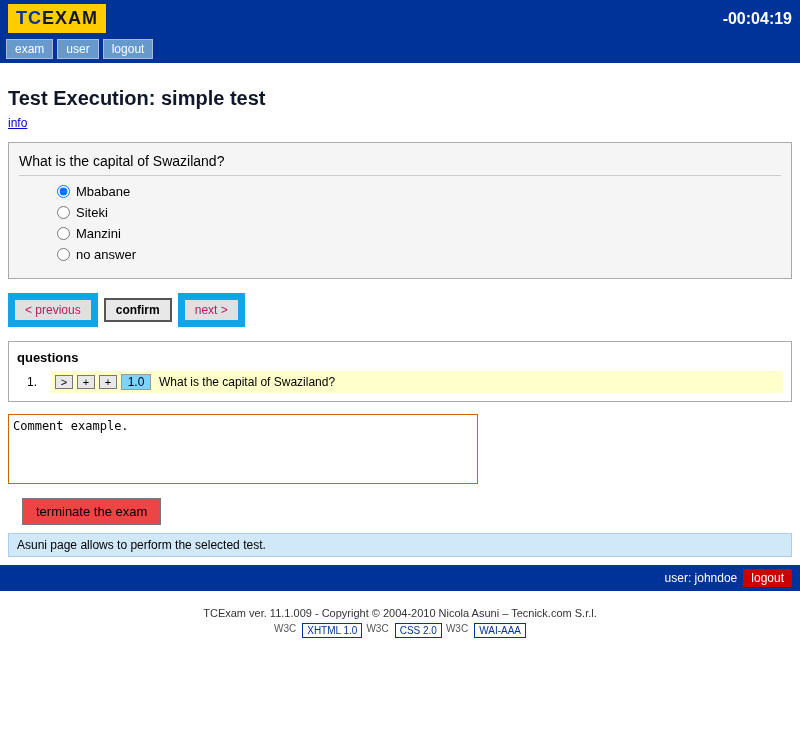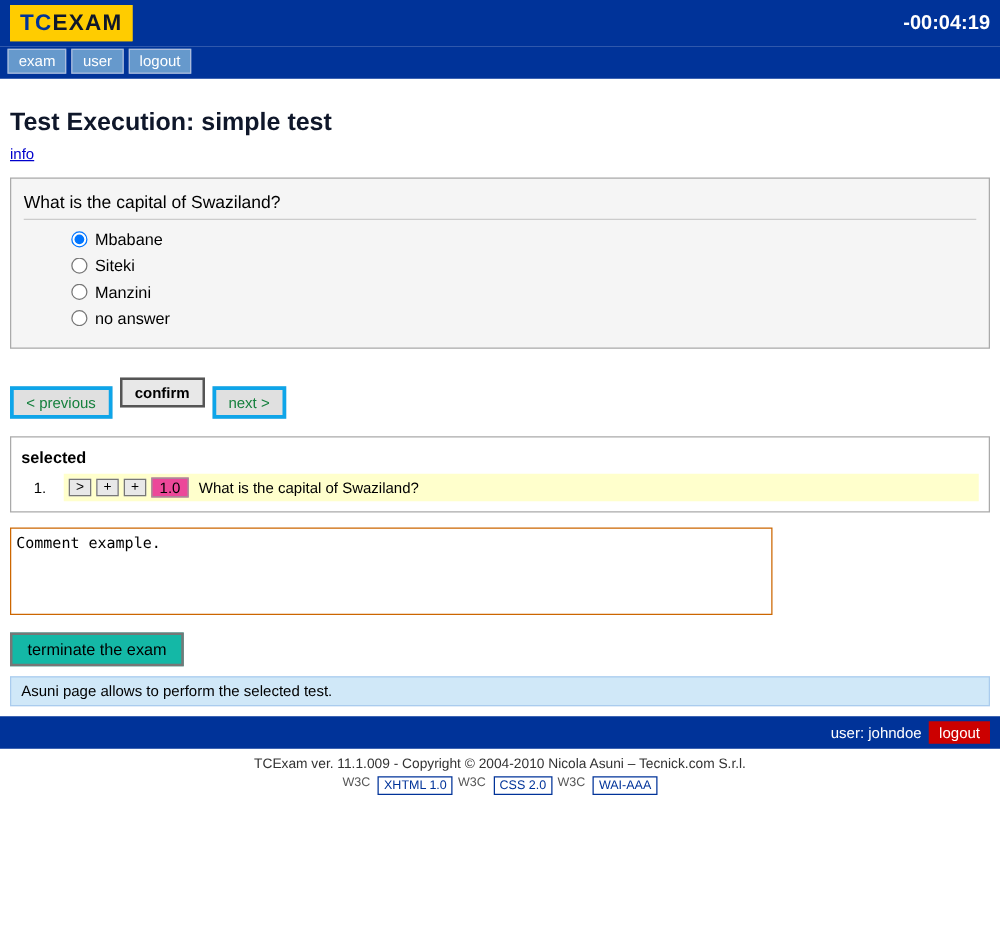--- a/index.html
+++ b/index.html
@@ -25,51 +25,51 @@
     
     #question-box { border: 1px solid #aaa; margin: 6px 8px; padding: 10px; background: #f5f5f5; }
     #question-text { font-size: 14px; font-weight: normal; margin-bottom: 8px; padding-bottom: 6px; border-bottom: 1px solid #ccc; }
     #answers { padding-left: 20px; }
     #answers ol { padding-left: 18px; }
     #answers ol li { margin: 6px 0; display: flex; align-items: center; gap: 6px; list-style-type: decimal; }
     #answers ol li input[type=radio] { margin: 0; }
 
     
     #nav-buttons { padding: 8px; display: flex; gap: 6px; align-items: center; }
-    .nav-btn { padding: 3px 10px; font-size: 12px; background: #e0e0e0; border: 3px solid #0ea5e9; cursor: pointer; color: #15803d; margin-top: 16px; }
+    .nav-btn { padding: 3px 10px; font-size: 12px; background: #e0e0e0; border: 7px solid #0ea5e9; cursor: pointer; color: #be185d; }
     .confirm-btn { padding: 3px 10px; font-size: 12px; background: #e8e8e8; border: 2px solid #555; cursor: pointer; font-weight: bold; color: #000; }
 
     
     #questions-section { border: 1px solid #aaa; margin: 6px 8px; padding: 8px; }
     #questions-label { font-size: 13px; font-weight: bold; margin-bottom: 6px; }
     #questions-list { padding-left: 10px; }
     .question-row { display: flex; align-items: center; gap: 4px; background: #ffffcc; padding: 3px 4px; }
     .question-row span { font-size: 12px; }
     .q-nav-btn { background: #e8e8e8; border: 1px solid #777; padding: 0 4px; font-size: 11px; cursor: pointer; min-width: 18px; text-align: center; }
-    .q-score { background: #ec4899; border: 1px solid #999; padding: 0 4px; font-size: 11px; min-width: 30px; text-align: center; }
+    .q-score { background: #7dd3fc; border: 1px solid #999; padding: 0 4px; font-size: 11px; min-width: 30px; text-align: center; }
     .q-text { font-size: 12px; margin-left: 4px; }
 
     
     #comment-section { padding: 6px 8px; }
     #comment-label { font-size: 13px; font-weight: bold; margin-bottom: 4px; }
-    #comment-textarea { width: 610px; height: 70px; border: 1px solid #cc6600; padding: 4px; font-size: 12px; resize: none; display: block; }
+    #comment-textarea { width: 470px; height: 70px; border: 1px solid #cc6600; padding: 4px; font-size: 12px; resize: none; display: block; }
 
     
-    #terminate-btn { margin: 8px 8px; padding: 4px 12px; font-size: 13px; background: #14b8a6; border: 2px solid #777; cursor: pointer; color: #000; }
+    #terminate-btn { margin: 8px 22px; padding: 4px 12px; font-size: 13px; background: #ef4444; border: 2px solid #777; cursor: pointer; color: #000; }
 
     
     #status-bar { background: #d0e8f8; border: 1px solid #aaccee; margin: 0 8px; padding: 4px 8px; font-size: 12px; color: #000; }
 
     
     #user-bar { background: #003399; padding: 4px 8px; display: flex; justify-content: flex-end; align-items: center; gap: 6px; margin-top: 8px; }
     #user-info { color: #fff; font-size: 12px; margin-left: 40px; }
     #logout-btn { background: #cc0000; color: #fff; border: none; padding: 2px 8px; font-size: 12px; cursor: pointer; }
 
     
-    #footer { text-align: center; padding: 6px; font-size: 11px; color: #333; }
+    #footer { text-align: center; padding: 16px; font-size: 11px; color: #333; }
     #footer-badges { display: flex; justify-content: center; gap: 4px; margin-top: 4px; }
     .badge { border: 1px solid #aaa; padding: 1px 4px; font-size: 10px; }
     .badge-xhtml { color: #003399; border-color: #003399; }
     .badge-css { color: #003399; border-color: #003399; }
     .badge-wai { color: #003399; border-color: #003399; }
     .badge-w3c { font-size: 10px; color: #555; margin-right: 2px; }
   </style>
 </head>
 <body>
 
@@ -123,21 +123,21 @@
 
 
 <div id="nav-buttons">
   <button class="nav-btn">&lt; previous</button>
   <button class="confirm-btn">confirm</button>
   <button class="nav-btn">next &gt;</button>
 </div>
 
 
 <div id="questions-section">
-  <div id="questions-label">selected</div>
+  <div id="questions-label">questions</div>
   <div id="questions-list">
     <table style="border-collapse:collapse; width:100%;">
       <tbody>
           <tr>
         <td style="width:24px; font-size:12px; padding-right:4px;">1.</td>
         <td>
           <div class="question-row">
             <button class="q-nav-btn">&gt;</button>
             <button class="q-nav-btn">+</button>
             <button class="q-nav-btn">+</button>

